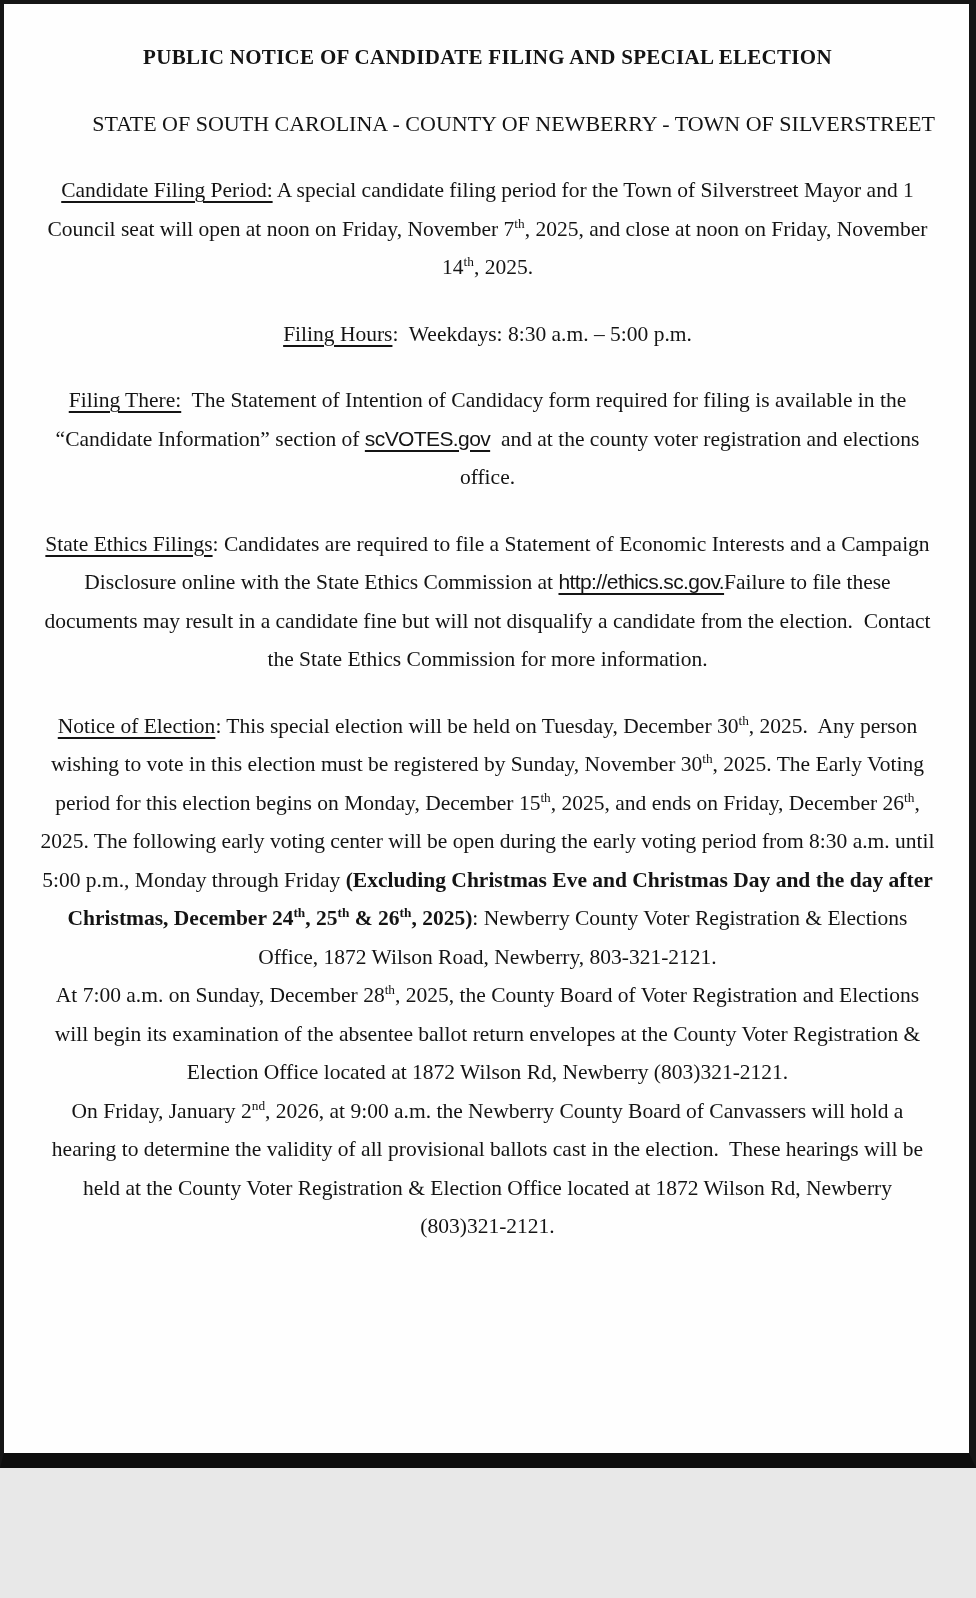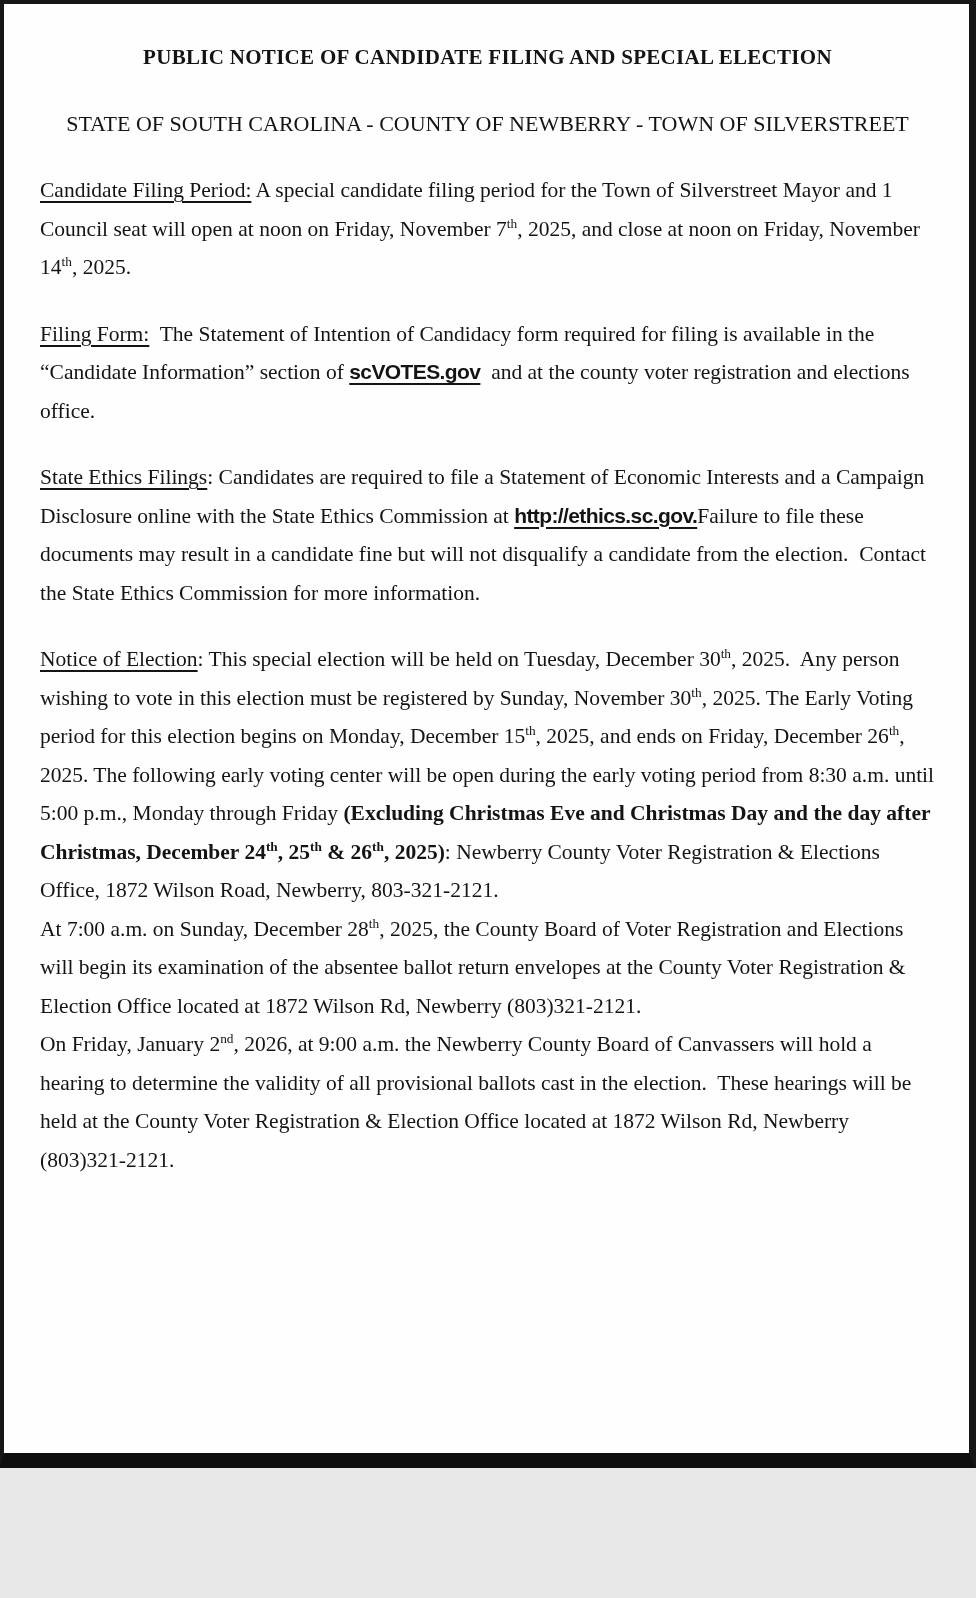--- a/index.html
+++ b/index.html
@@ -28,49 +28,49 @@
     font-size: 21px;
     line-height: 38.5px;
     font-weight: bold;
     text-align: center;
     margin: 0;
     letter-spacing: 0.3px;
   }
   .subtitle {
     font-size: 22px;
     line-height: 38.5px;
-    text-align: center;
+    text-align: right;
     margin: 28px 0 0 0;
     white-space: nowrap;
   }
   p.para {
     font-size: 21.5px;
     line-height: 38.5px;
     margin: 28px 0 0 0;
     white-space: pre-wrap;
-    text-align: left;
+    text-align: center;
   }
   p.para.tight {
     margin-top: 0;
   }
   .label {
     text-decoration: underline;
     text-decoration-thickness: 1.5px;
     text-underline-offset: 4px;
   }
   .b { font-weight: bold; }
   .bu {
     font-weight: bold;
     text-decoration: underline;
     text-decoration-thickness: 2px;
     text-underline-offset: 5px;
   }
   .brand {
     font-family: "Liberation Sans", sans-serif;
-    font-weight: bold;
+    font-weight: normal;
     font-size: 21px;
     letter-spacing: -0.6px;
     text-decoration: underline;
     text-decoration-thickness: 2px;
     text-underline-offset: 4px;
   }
   sup {
     font-size: 62%;
     line-height: 0;
     vertical-align: super;
@@ -78,20 +78,21 @@
 </style>
 </head>
 <body>
 
 <div class="scan">
   <div class="content">
     <h1 class="title">PUBLIC NOTICE OF CANDIDATE FILING AND SPECIAL ELECTION</h1>
     <div class="subtitle">STATE OF SOUTH CAROLINA - COUNTY OF NEWBERRY - TOWN OF SILVERSTREET</div>
     <div id="sections">
         <p class="para"><span class="label">Candidate Filing Period:</span><span> A special candidate filing period for the Town of Silverstreet Mayor and 1 Council seat will open at noon on Friday, November 7</span><sup>th</sup><span>, 2025, and close at noon on Friday, November 14</span><sup>th</sup><span>, 2025.</span></p>
-        <p class="para"><span class="label">Filing Form:</span><span>  The Statement of Intention of Candidacy form required for filing is available in the “Candidate Information” section of </span><span class="brand">scVOTES.gov</span><span>  and at the county voter registration and elections office.</span></p>
+        <p class="para"><span class="label">Filing Hours</span><span>:  Weekdays: 8:30 a.m. – 5:00 p.m.</span></p>
+        <p class="para"><span class="label">Filing There:</span><span>  The Statement of Intention of Candidacy form required for filing is available in the “Candidate Information” section of </span><span class="brand">scVOTES.gov</span><span>  and at the county voter registration and elections office.</span></p>
         <p class="para"><span class="label">State Ethics Filings</span><span>: Candidates are required to file a Statement of Economic Interests and a Campaign Disclosure online with the State Ethics Commission at </span><span class="brand">http://ethics.sc.gov.</span><span>Failure to file these documents may result in a candidate fine but will not disqualify a candidate from the election.  Contact the State Ethics Commission for more information.</span></p>
         <p class="para"><span class="label">Notice of Election</span><span>: This special election will be held on Tuesday, December 30</span><sup>th</sup><span>, 2025.  Any person wishing to vote in this election must be registered by Sunday, November 30</span><sup>th</sup><span>, 2025. The Early Voting period for this election begins on Monday, December 15</span><sup>th</sup><span>, 2025, and ends on Friday, December 26</span><sup>th</sup><span>, 2025. The following early voting center will be open during the early voting period from 8:30 a.m. until 5:00 p.m., Monday through Friday </span><span class="b">(Excluding Christmas Eve and Christmas Day and the day after Christmas, December 24</span><sup class="b">th</sup><span class="b">, 25</span><sup class="b">th</sup><span class="b"> &amp; 26</span><sup class="b">th</sup><span class="b">, 2025)</span><span>: Newberry County Voter Registration &amp; Elections Office, 1872 Wilson Road, Newberry, 803-321-2121.</span></p>
         <p class="para tight"><span>At 7:00 a.m. on Sunday, December 28</span><sup>th</sup><span>, 2025, the County Board of Voter Registration and Elections will begin its examination of the absentee ballot return envelopes at the County Voter Registration &amp; Election Office located at 1872 Wilson Rd, Newberry (803)321-2121.</span></p>
         <p class="para tight"><span>On Friday, January 2</span><sup>nd</sup><span>, 2026, at 9:00 a.m. the Newberry County Board of Canvassers will hold a hearing to determine the validity of all provisional ballots cast in the election.  These hearings will be held at the County Voter Registration &amp; Election Office located at 1872 Wilson Rd, Newberry (803)321-2121.</span></p>
       </div>
   </div>
 </div>
 
 </body></html>

